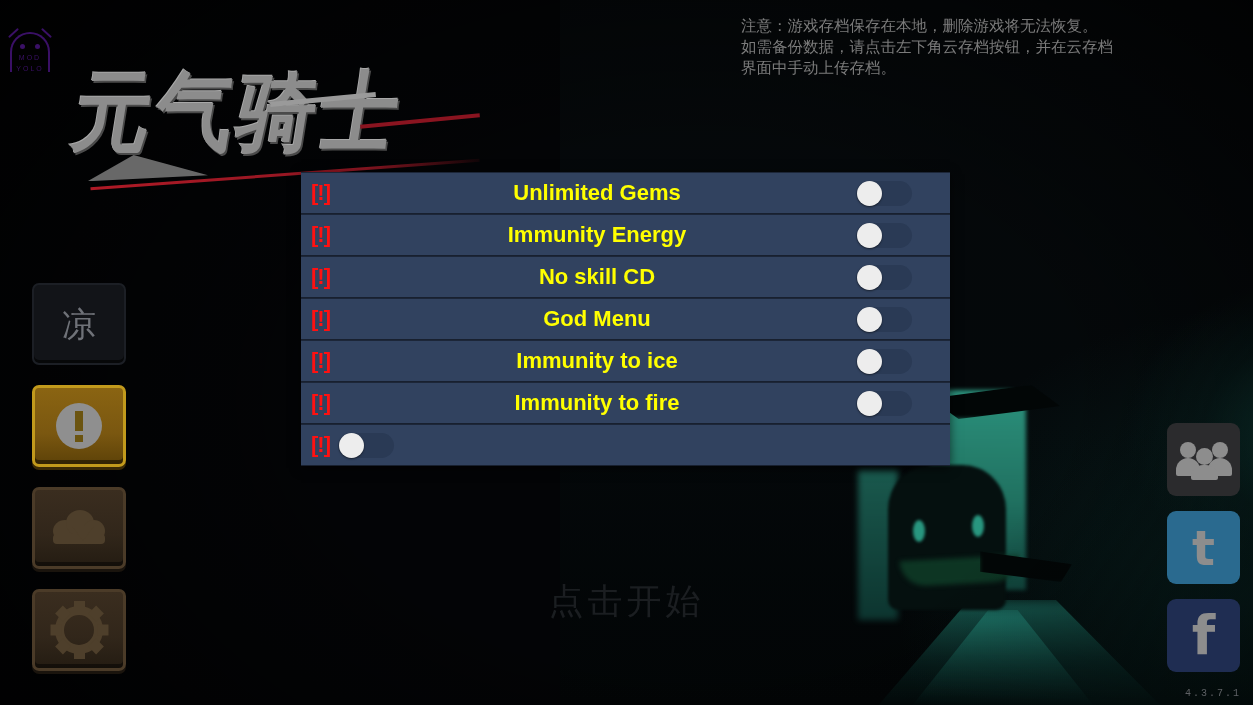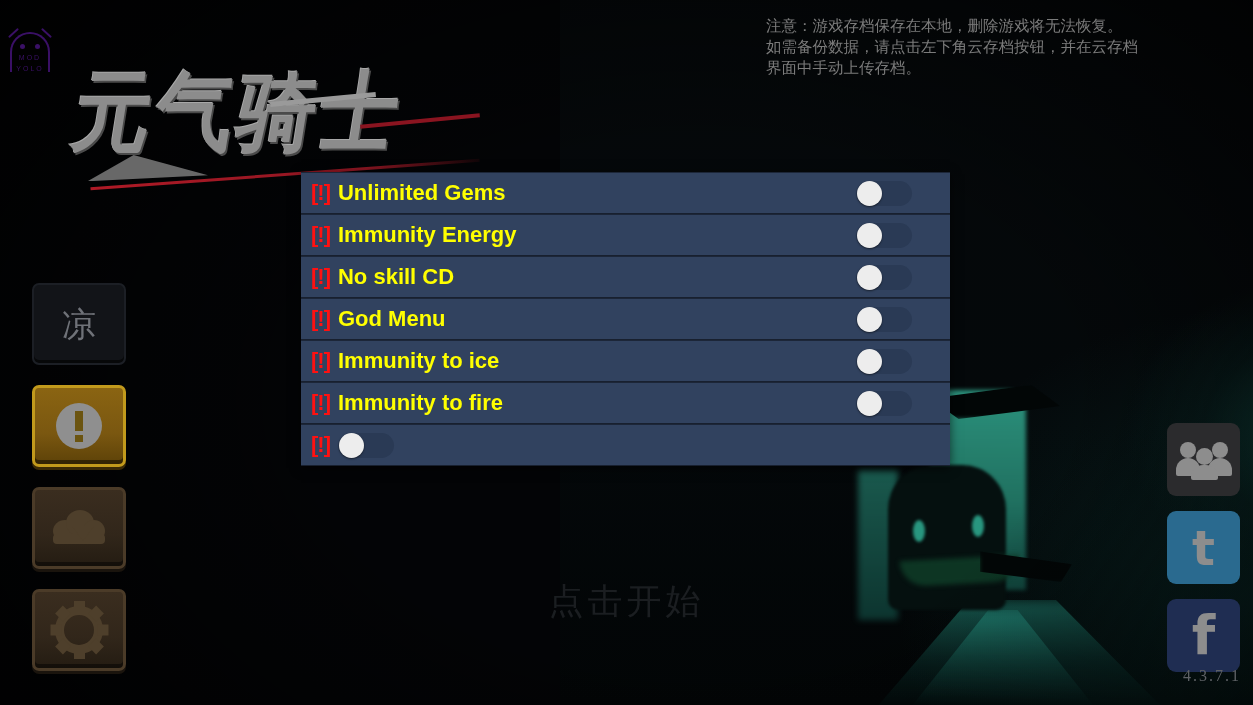--- a/index.html
+++ b/index.html
@@ -204,21 +204,21 @@
   .notice {
     position: absolute;
     right: 12px; top: 16px;
     width: 500px;
     text-align: left;
     color: #7b7b7b;
     font-size: 15.5px;
     line-height: 1.35;
     font-family: "DejaVu Sans", sans-serif;
   }
-  .notice div { white-space: nowrap; margin-left: 25px; }
+  .notice div { white-space: nowrap; }
 
   
   .side-left {
     position: absolute;
     left: 32px; top: 283px;
     display: flex;
     flex-direction: column;
     gap: 20px;
   }
   .gbtn {
@@ -352,25 +352,25 @@
     text-align: center;
     color: #1b1e21;
     font-size: 35px;
     letter-spacing: 4px;
     font-family: "DejaVu Sans", sans-serif;
   }
 
   
   .version {
     position: absolute;
-    right: 12px; bottom: 20px;
+    right: 12px; bottom: 6px;
     color: #5e6165;
-    font-size: 16px;
+    font-size: 10px;
     letter-spacing: 2px;
-    font-family: Liberation Serif, serif;
+    font-family: Liberation Mono, monospace;
   }
 
   
   .modmenu {
     position: absolute;
     left: 301px; top: 172px;
     width: 649px;
     background: #1e2a3d;
     box-shadow: 0 2px 10px rgba(0,0,0,0.6);
   }
@@ -405,20 +405,21 @@
     margin-right: 8px;
     font-family: "Liberation Sans", sans-serif;
     letter-spacing: -1px;
   }
   .mm-label {
     color: #ffff00;
     font-size: 22px;
     font-weight: bold;
     font-family: "Liberation Sans", sans-serif;
     flex: 1;
+    text-align: center;
   }
   .mm-toggle {
     position: relative;
     width: 56px; height: 25px;
     border-radius: 13px;
     background: #2a3a55;
     margin-right: 38px;
     flex: 0 0 auto;
     cursor: pointer;
   }

